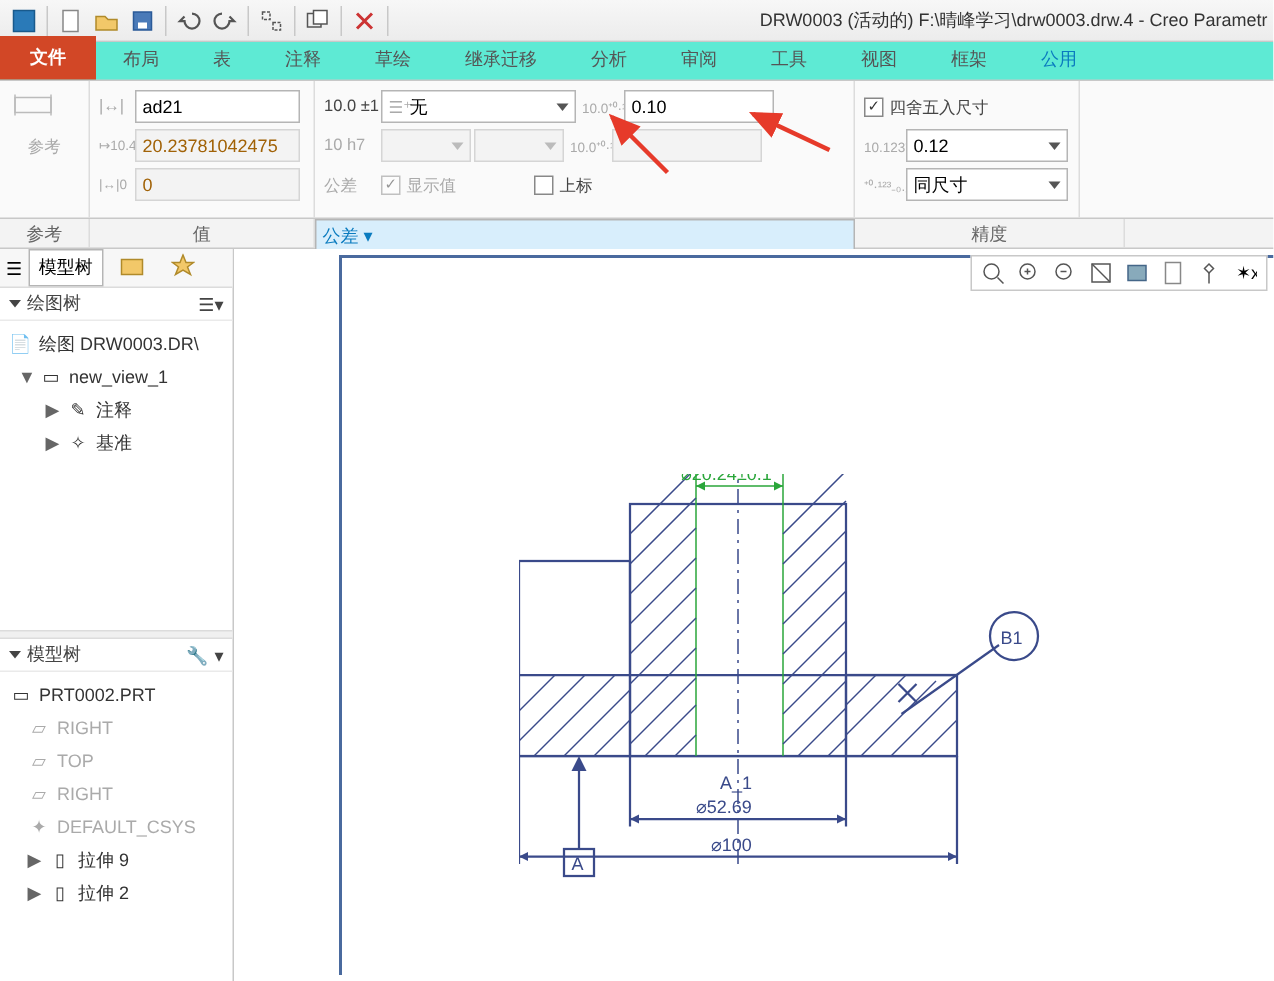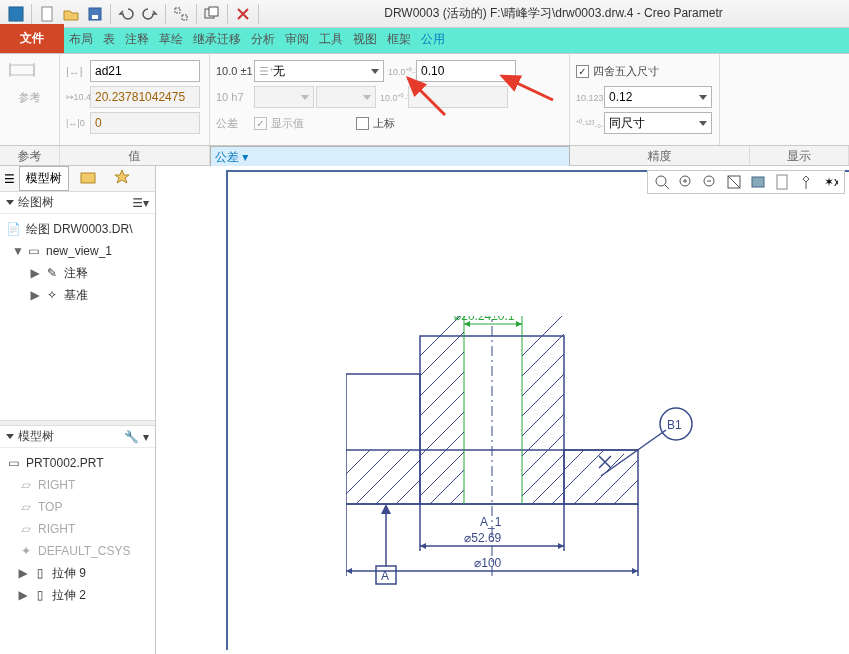--- a/index.html
+++ b/index.html
@@ -2,25 +2,25 @@
 <html><head>
 <meta charset="utf-8">
 <style>
 * { box-sizing: border-box; margin: 0; padding: 0; font-family: "Microsoft YaHei", Arial, sans-serif; font-size: 12px; }
 body { background: #fff; width: 849px; height: 654px; overflow: hidden; position: relative; }
 
 
 .qat { height: 28px; background: linear-gradient(#f7f7f7,#ececec); border-bottom: 1px solid #c8c8c8; display: flex; align-items: center; padding: 0 4px; }
 .qat .ico { width: 22px; height: 22px; display: flex; align-items: center; justify-content: center; margin: 0 1px; border: 1px solid transparent; }
 .qat .sep { width: 1px; height: 20px; background: #c8c8c8; margin: 0 3px; }
-.qat .title { flex: 1; text-align: center; color: #333; white-space: nowrap; overflow: hidden; }
+.qat .title { flex: 1; text-align: right; color: #333; white-space: nowrap; overflow: hidden; }
 
 
 .tabs { height: 26px; background: #5eead4; display: flex; align-items: flex-end; border-bottom: 1px solid #c8c8c8; }
-.tab { padding: 5px 5px; color: #555; cursor: pointer; }
+.tab { padding: 5px 18px; color: #555; cursor: pointer; }
 .tab.active { background: #d24726; color: #fff; font-weight: bold; padding: 6px 20px; }
 .tab.context { color: #0a7bbf; }
 
 
 .ribbon { height: 92px; background: #fafafa; border-bottom: 1px solid #c8c8c8; display: flex; }
 .group { border-right: 1px solid #dcdcdc; padding: 4px 6px; display: flex; flex-direction: column; justify-content: flex-start; }
 .grouplabels { height: 20px; background: #f3f3f3; border-bottom: 1px solid #c8c8c8; display: flex; }
 .grouplabel { border-right: 1px solid #dcdcdc; text-align: center; color: #666; line-height: 20px; }
 .grouplabel.sel { background: #d8eefc; color: #0a7bbf; }
 
@@ -234,21 +234,20 @@
     </div>
   </div>
 
 </div>
 
 <div class="grouplabels">
   <div class="grouplabel" style="width:60px">参考</div>
   <div class="grouplabel" style="width:150px">值</div>
   <div class="grouplabel sel" style="width:360px">公差 ▾</div>
   <div class="grouplabel" style="width:180px">精度</div>
-  <div class="grouplabel" style="flex:1">显示</div>
 </div>
 
 <svg class="arrow" style="left:390px;top:70px" width="60" height="50">
   <defs>
       <marker id="ah1" markerWidth="8" markerHeight="8" refX="6" refY="3" orient="auto">
         <path d="M0 0L7 3L0 6z" fill="#e63a2a"></path>
       </marker>
     </defs>
   <line x1="55" y1="45" x2="18" y2="8" stroke="#e63a2a" stroke-width="3" marker-end="url(#ah1)"></line>
 </svg>

